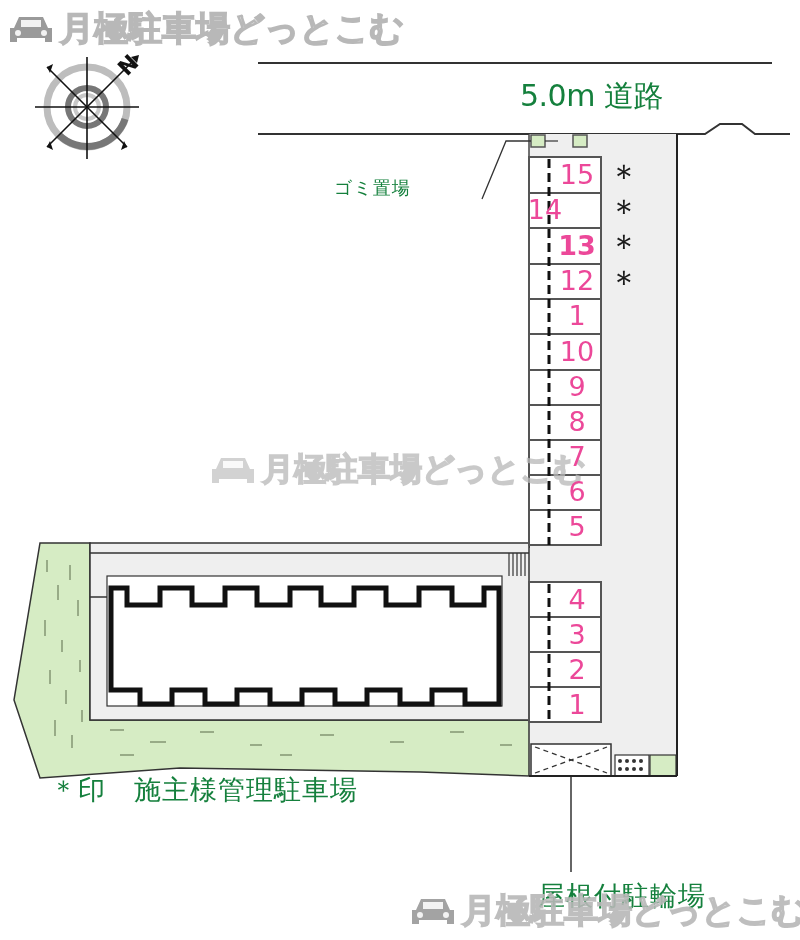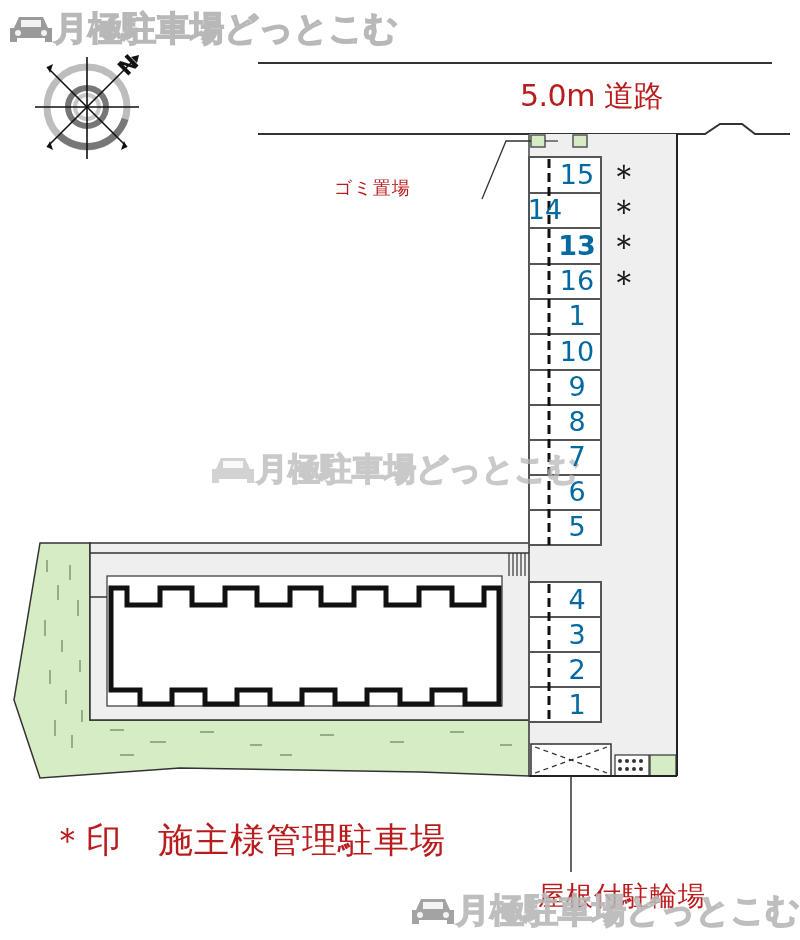--- a/index.html
+++ b/index.html
@@ -1,26 +1,26 @@
 <!DOCTYPE html>
 <html><head>
 <meta charset="utf-8">
 <style>
   html, body { margin:0; padding:0; background:#ffffff; }
   body { width:800px; height:940px; position:relative; overflow:hidden;
          font-family:"DejaVu Sans", sans-serif; color:#1a1a1a; }
   svg.map { position:absolute; left:0; top:0; }
-  .label { position:absolute; white-space:nowrap; color:#b91c1c; }
+  .label { position:absolute; white-space:nowrap; color:#15803d; }
   .road-label { left:520px; top:76px; font-size:30px; letter-spacing:-0.5px; }
   .gomi-label { left:334px; top:176px; font-size:18px; letter-spacing:1px; }
-  .legend { left:50px; top:817px; font-size:35px; letter-spacing:1px; }
+  .legend { left:50px; top:772px; font-size:27px; letter-spacing:1px; }
   .bike-label { left:498px; top:878px; font-size:27px; letter-spacing:1px;margin-left:40px; }
-  .slot-num { position:absolute; width:40px; text-align:center; font-size:27px; line-height:34px; color:#0369a1; }
+  .slot-num { position:absolute; width:40px; text-align:center; font-size:27px; line-height:34px; color:#ec4899; }
   .star { position:absolute; font-size:34px; line-height:34px; color:#1a1a1a; }
-  .watermark { position:absolute; display:flex; align-items:center; font-weight:bold;
+  .watermark { position:absolute; display:flex; align-items:center; gap:6px; font-weight:bold;
                color:#f2f2f2; -webkit-text-stroke:1.5px #b8b8b8; white-space:nowrap; }
   .wm-top { left:8px; top:6px; font-size:34px; }
   .wm-mid { left:210px; top:448px; font-size:32px; opacity:0.75; }
   .wm-bot { left:410px; top:888px; font-size:34px; opacity:0.9; }
   .wm-car { display:inline-block; width:46px; height:34px; position:relative; }
 </style>
 </head>
 <body>
 
 <svg class="map" width="800" height="940" viewBox="0 0 800 940">
@@ -174,21 +174,21 @@
 </div>
 
 <div class="label road-label">5.0m 道路</div>
 <div class="label gomi-label">ゴミ置場</div>
 <div class="label legend">＊印　施主様管理駐車場</div>
 <div class="label bike-label">屋根付駐輪場</div>
 
 <div class="slot-num" style="left:557px;top:158px;">15</div>
 <div class="slot-num" style="left:525px;top:193px;">14</div>
 <div class="slot-num" style="left:557px;top:229px;font-weight:bold;">13</div>
-<div class="slot-num" style="left:557px;top:264px;">16</div>
+<div class="slot-num" style="left:557px;top:264px;">12</div>
 <div class="slot-num" style="left:557px;top:299px;">1</div>
 <div class="slot-num" style="left:557px;top:335px;">10</div>
 <div class="slot-num" style="left:557px;top:370px;">9</div>
 <div class="slot-num" style="left:557px;top:405px;">8</div>
 <div class="slot-num" style="left:557px;top:440px;">7</div>
 <div class="slot-num" style="left:557px;top:475px;">6</div>
 <div class="slot-num" style="left:557px;top:510px;">5</div>
 
 <div class="star" style="left:607px;top:159px;">＊</div>
 <div class="star" style="left:607px;top:194px;">＊</div>

